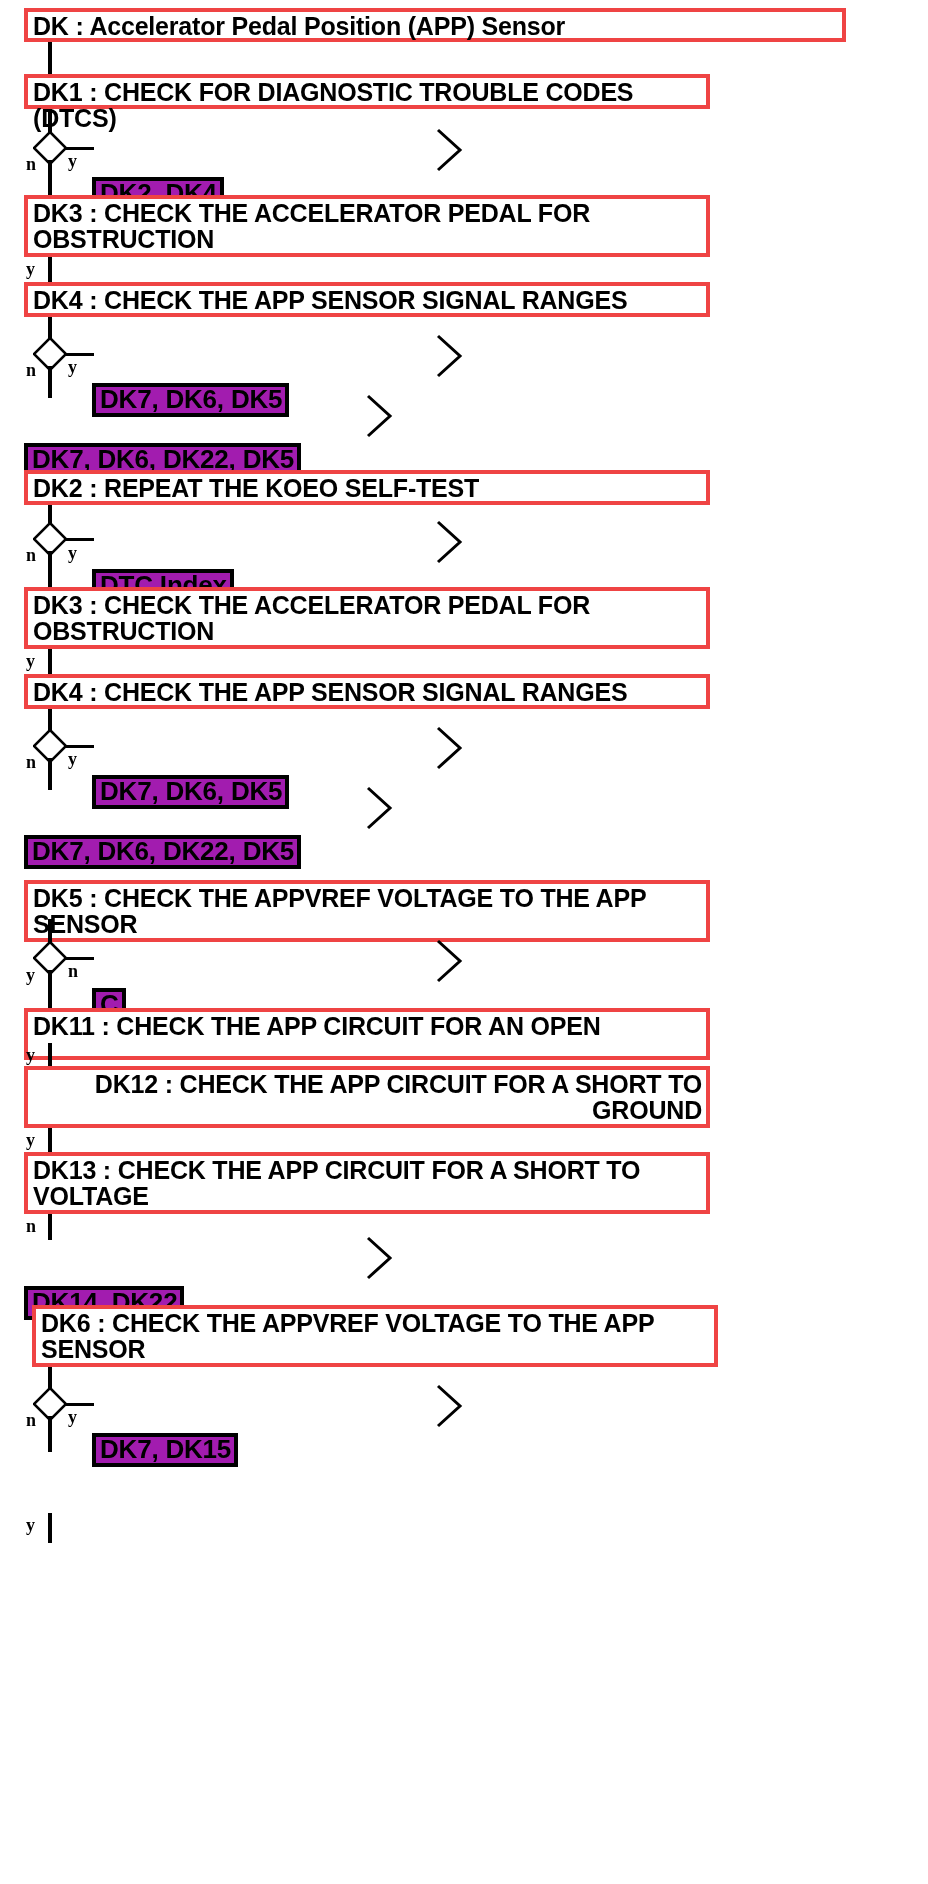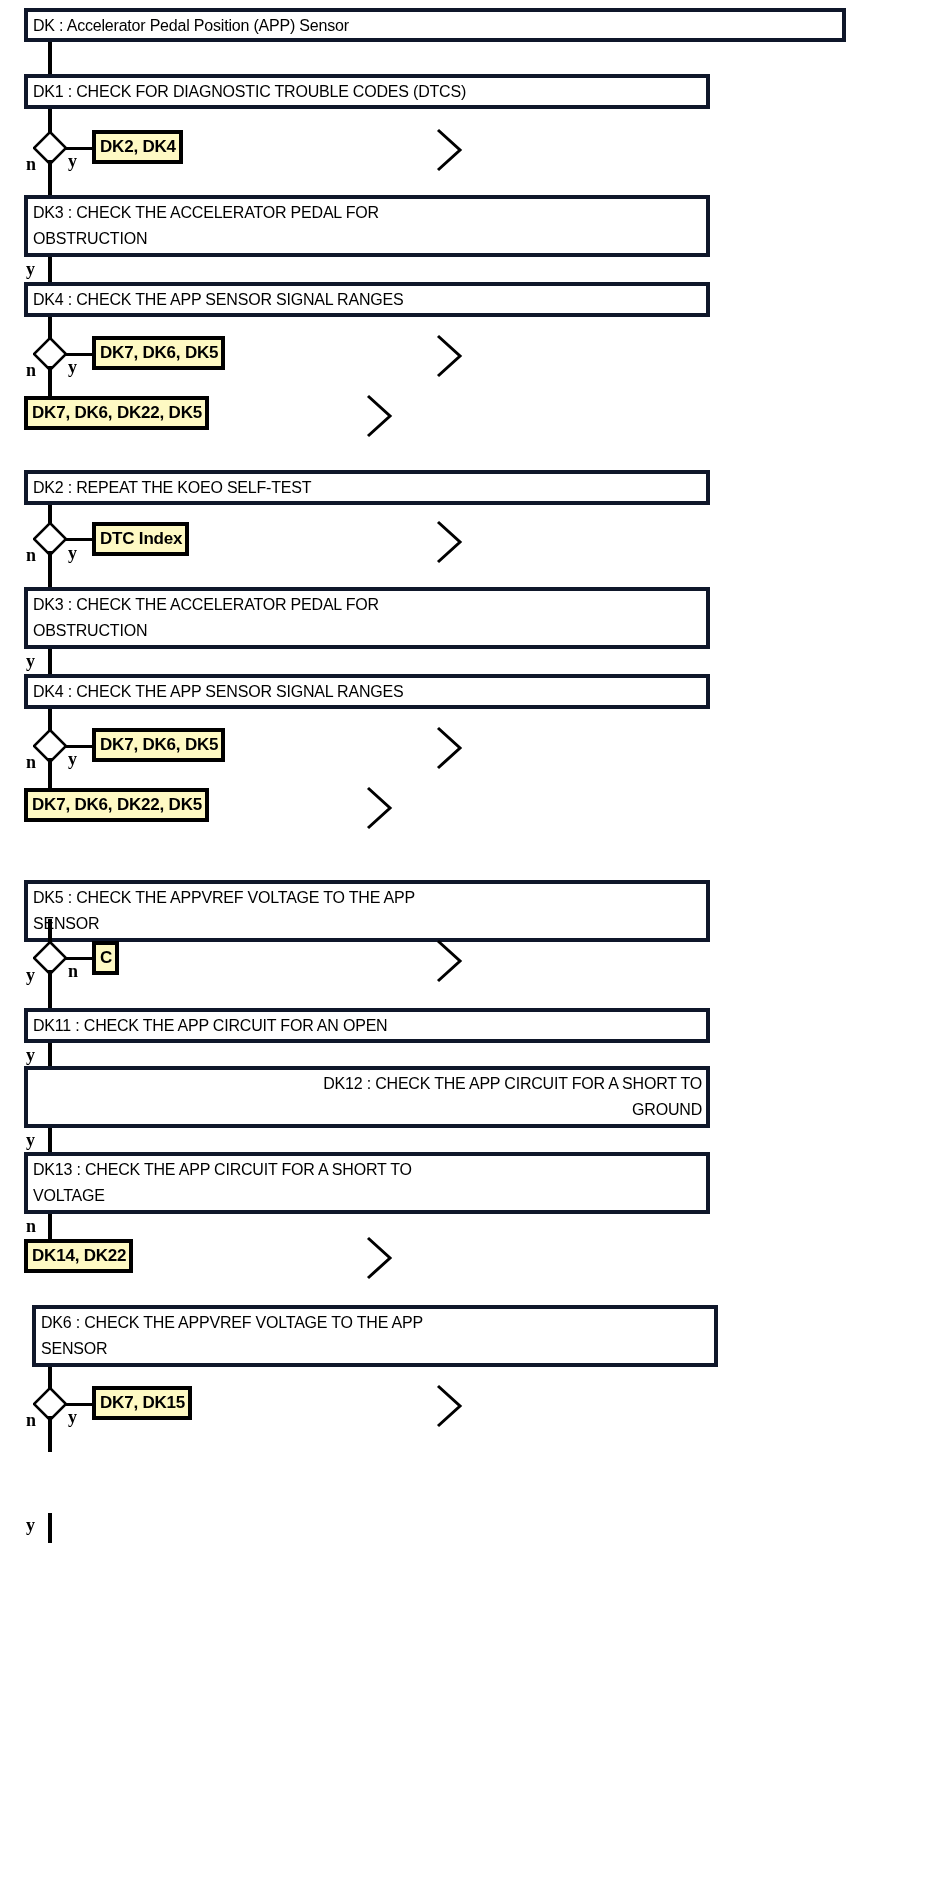--- a/index.html
+++ b/index.html
@@ -18,42 +18,43 @@
     position: relative;
     width: 928px;
     height: 1884px;
     background: #ffffff;
   }
 
   
   .step-box {
     position: absolute;
     box-sizing: border-box;
-    border: 4px solid #0f172a;
+    border: 4px solid #ef4444;
     background: #fff;
     padding: 1px 4px 2px 5px;
-    font-size: 16px;
-    font-weight: normal;
+    font-size: 25px;
+    font-weight: bold;
     line-height: 26px;
     letter-spacing: -0.2px;
     white-space: pre-line;
   }
 
   
   .ref-box {
     position: absolute;
     box-sizing: border-box;
     border: 4px solid #000;
-    background: #fef9c3;
+    background: #a21caf;
     padding: 0px 3px 1px 4px;
-    font-size: 17px;
+    font-size: 26px;
     font-weight: bold;
     line-height: 25px;
     letter-spacing: -0.2px;
     white-space: nowrap;
+    margin-top: 47px;
   }
 
   
   .vline {
     position: absolute;
     width: 4px;
     background: #000;
   }
   .hline {
     position: absolute;
@@ -220,21 +221,21 @@
   <div class="branch-label" style="left:26px; top:966px;">y</div>
   <div class="branch-label" style="left:68px; top:962px;">n</div>
   <div class="chevron" style="left:432px; top:937px;">
     <svg width="34" height="48" viewBox="0 0 34 48">
         <polyline points="6,4 28,24 6,44" fill="none" stroke="#000" stroke-width="3"></polyline>
       </svg>
   </div>
 
   <div class="vline" style="left:48px; top:970px; height:39px;"></div>
 
-  <div class="step-box" style="left:24px; top:1008px; width:686px; height:35px;">DK11 : CHECK THE APP CIRCUIT FOR AN OPEN</div>
+  <div class="step-box" style="left:24px; top:1008px; width:686px; height:52px;">DK11 : CHECK THE APP CIRCUIT FOR AN OPEN</div>
 
   <div class="vline" style="left:48px; top:1043px; height:25px;"></div>
   <div class="branch-label" style="left:26px; top:1046px;">y</div>
 
   <div class="step-box" style="left:24px; top:1066px; width:686px; height:62px;text-align:right;">DK12 : CHECK THE APP CIRCUIT FOR A SHORT TO
 GROUND</div>
 
   <div class="vline" style="left:48px; top:1128px; height:25px;"></div>
   <div class="branch-label" style="left:26px; top:1131px;">y</div>
 

